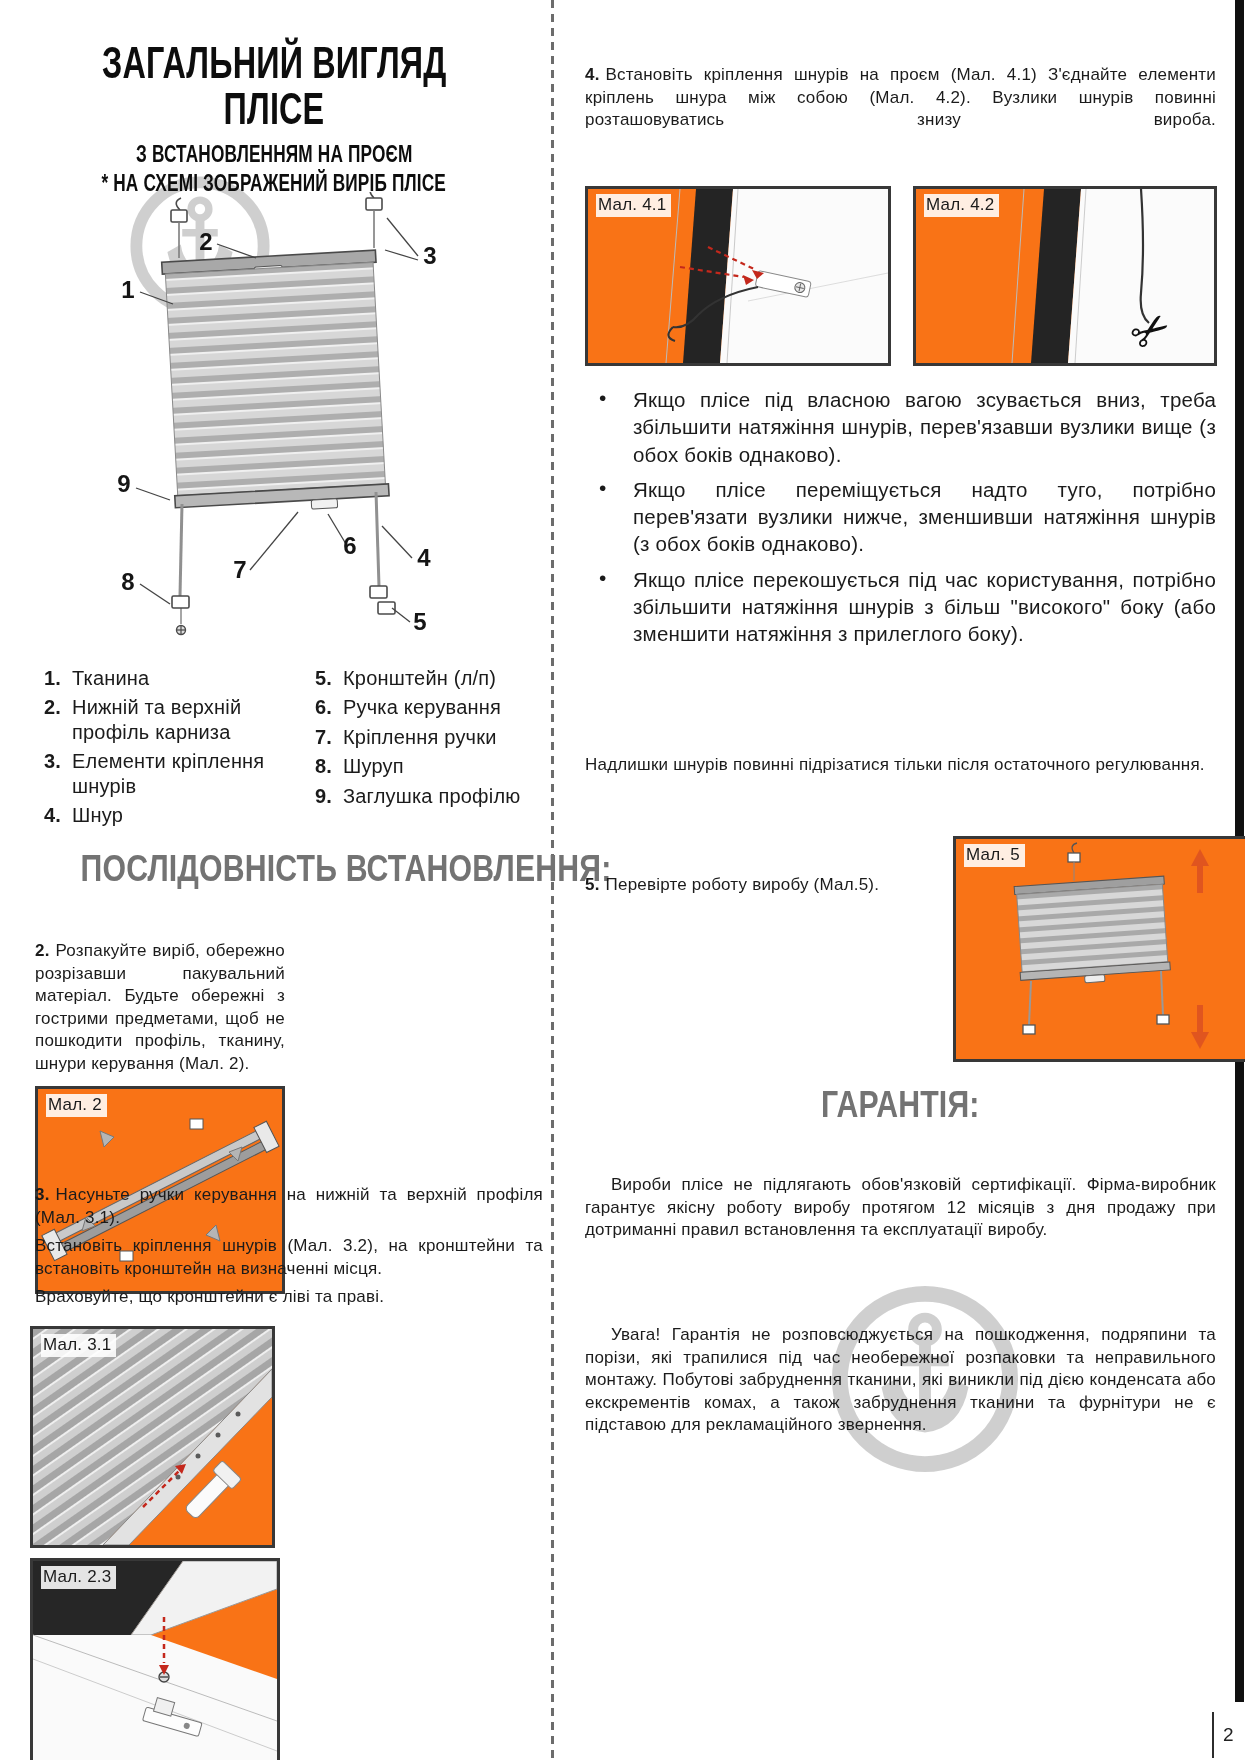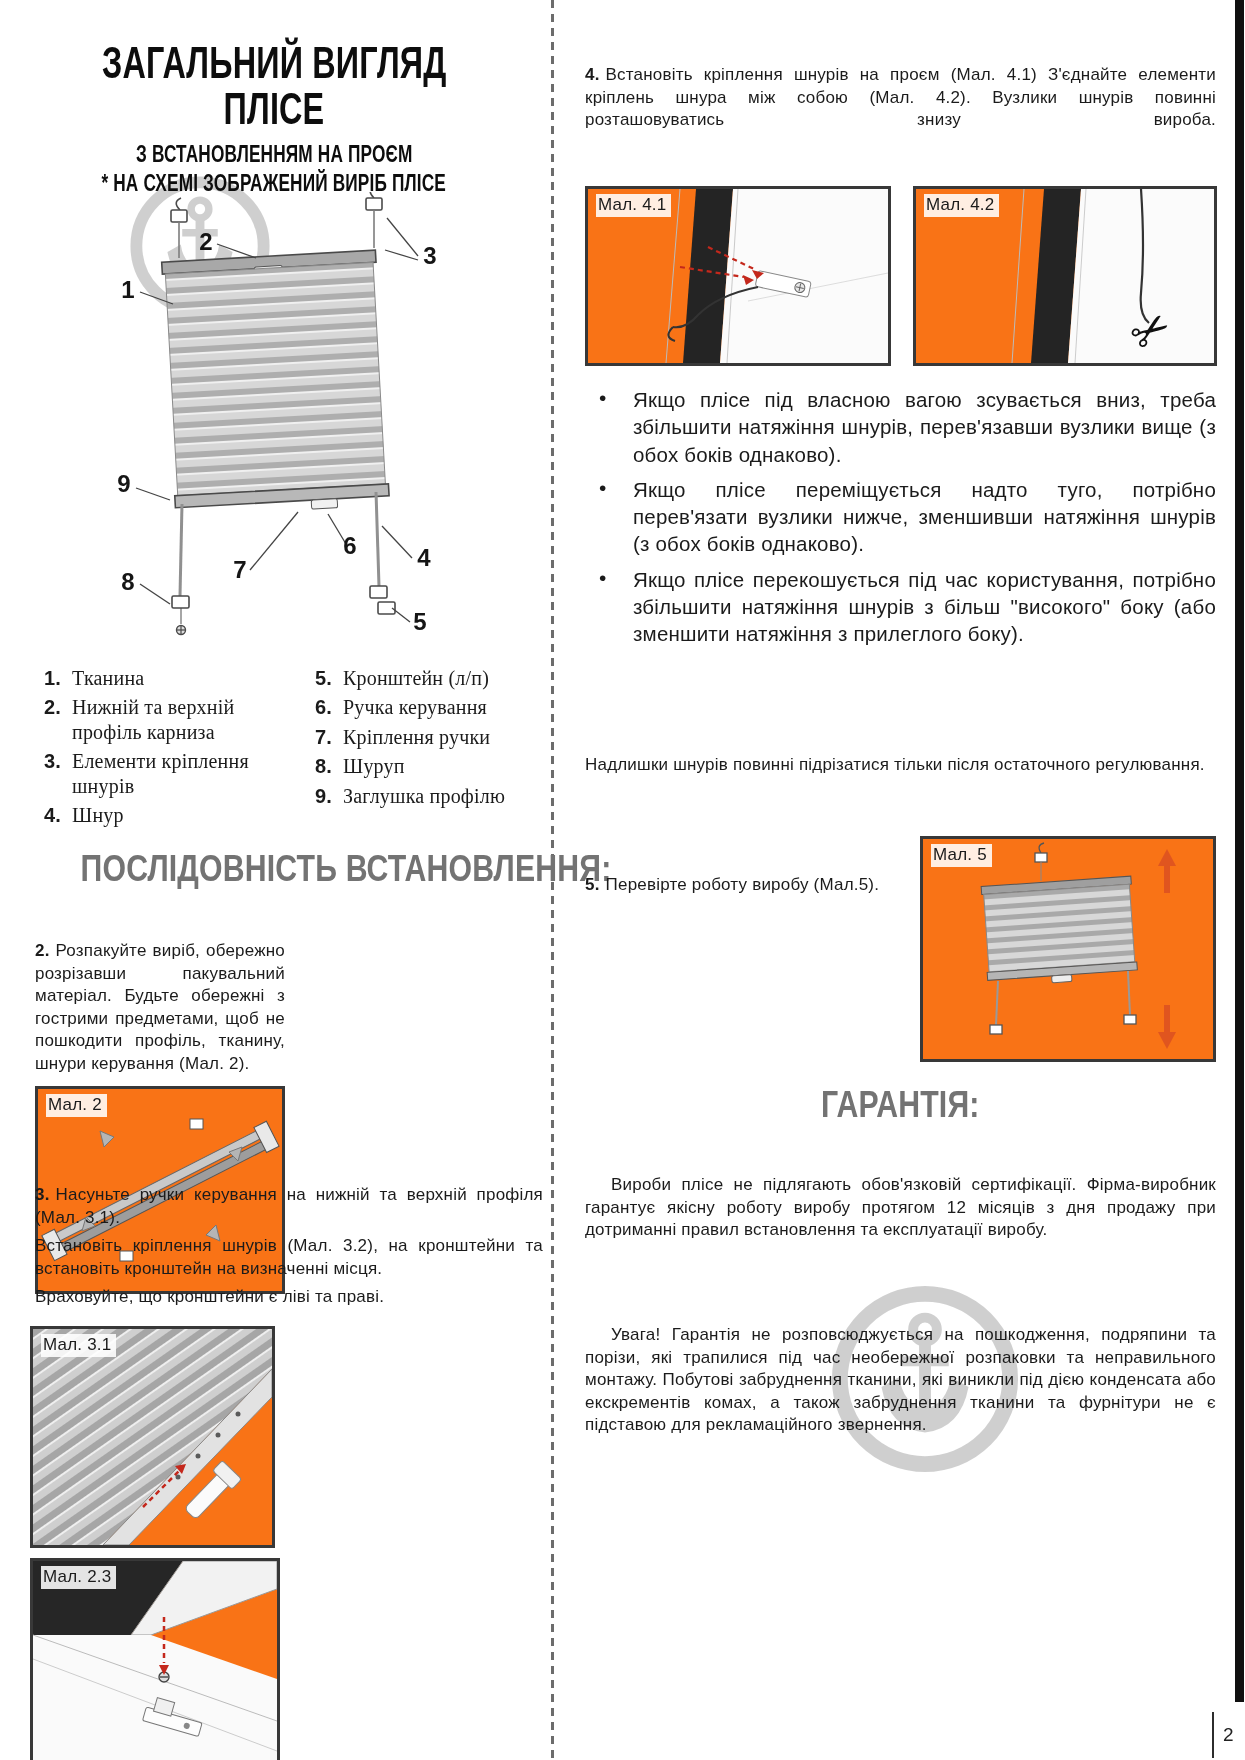--- a/index.html
+++ b/index.html
@@ -2,20 +2,21 @@
 <html><head>
 <meta charset="utf-8">
 <style>
   * { margin:0; padding:0; box-sizing:border-box; }
   html,body { background:#ffffff; }
   .page {
     position:relative; width:1245px; height:1760px; margin:0 auto;
     background:#fff; overflow:hidden;
     font-family:"Liberation Sans", sans-serif; color:#1b1b1b;
     letter-spacing:0.2px;
+    padding-left:33px;
   }
   .abs { position:absolute; }
 
   
   .divider {
     position:absolute; left:551px; top:0; width:3px; height:1760px;
     background-image:repeating-linear-gradient(to bottom,#6c6c6c 0 8px,transparent 8px 14px);
   }
   .edge-bar { position:absolute; right:1px; top:0; width:9px; height:1702px; background:#101010; }
 
@@ -35,21 +36,21 @@
   .ind  { text-indent:26px; }
   .stepnum { font-weight:700; margin-right:6px; }
   .body p { margin-bottom:6px; }
 
   
   .legend { display:flex; }
   .legend-col1 { width:271px; }
   .legend-col2 { flex:1; }
   .legend-item { display:flex; margin-bottom:5px; font-size:20px; line-height:1.22; }
   .ln { font-weight:700; width:28px; flex:0 0 28px; }
-  .lt { max-width:205px;font-family:Liberation Serif, serif; }
+  .lt { max-width:205px; }
 
   
   .bullet-row { display:flex; margin-bottom:8px; }
   .bullet-glyph { flex:0 0 48px; padding-left:14px; font-size:21px; }
   .bullet-text { flex:1; font-size:20.5px; line-height:1.33; }
 
   
   .fig { position:relative; border:3px solid #383838; background:#f97316; overflow:hidden; }
   .fig svg { position:absolute; inset:0; width:100%; height:100%; }
   .fig-label {

